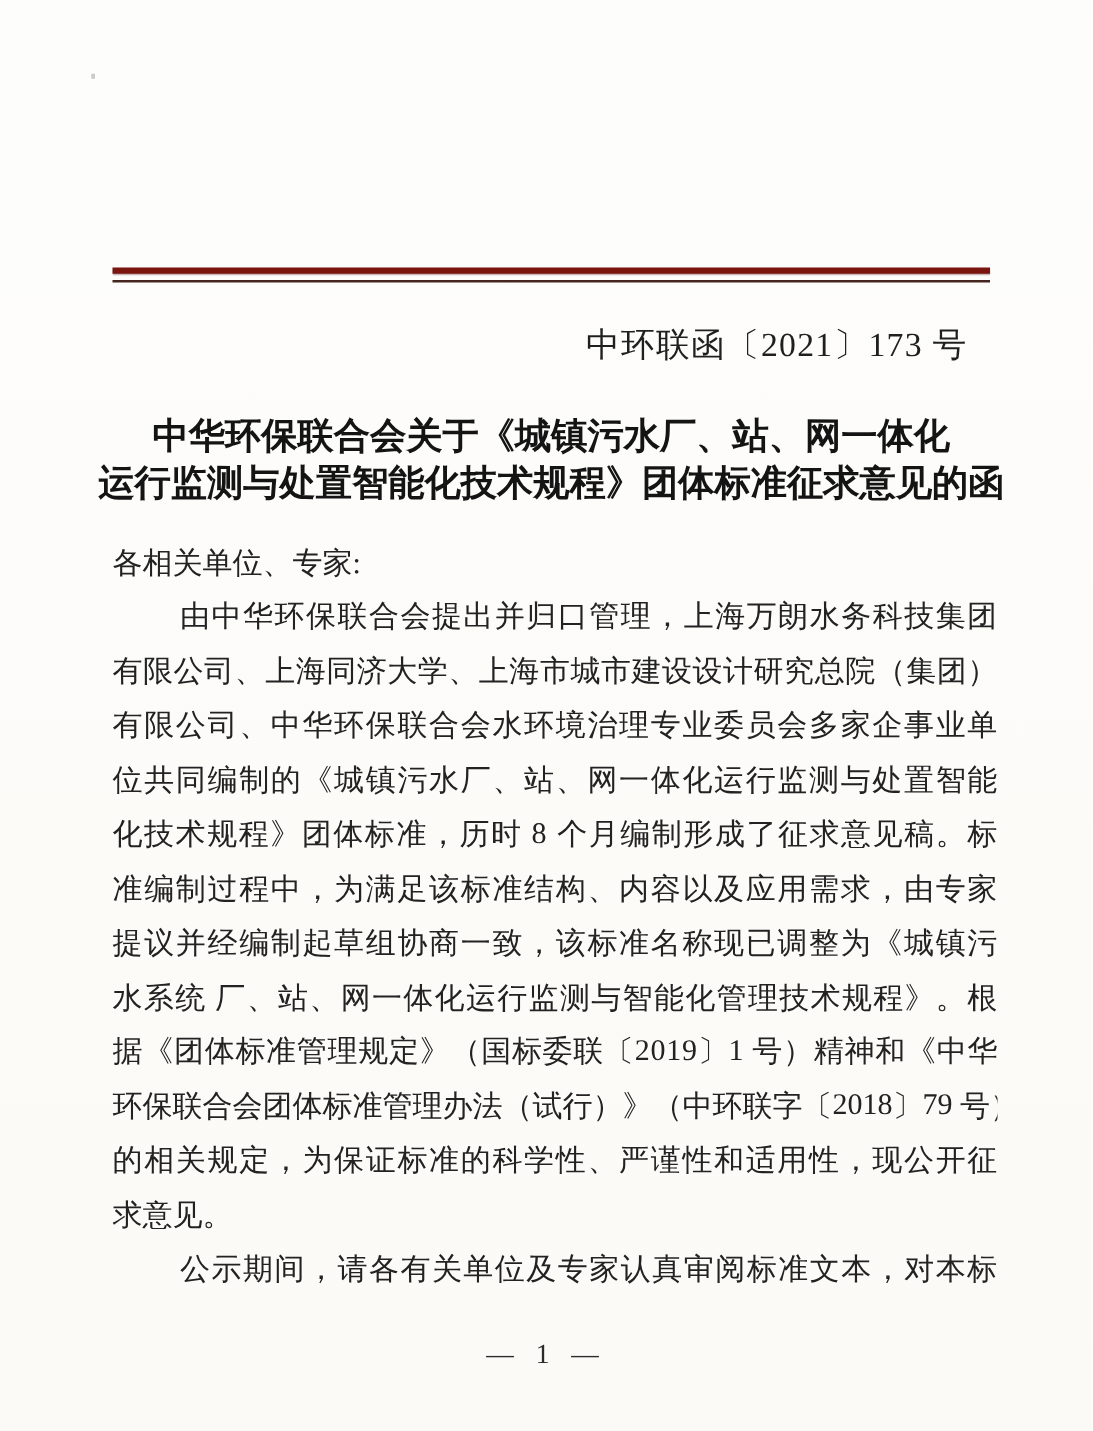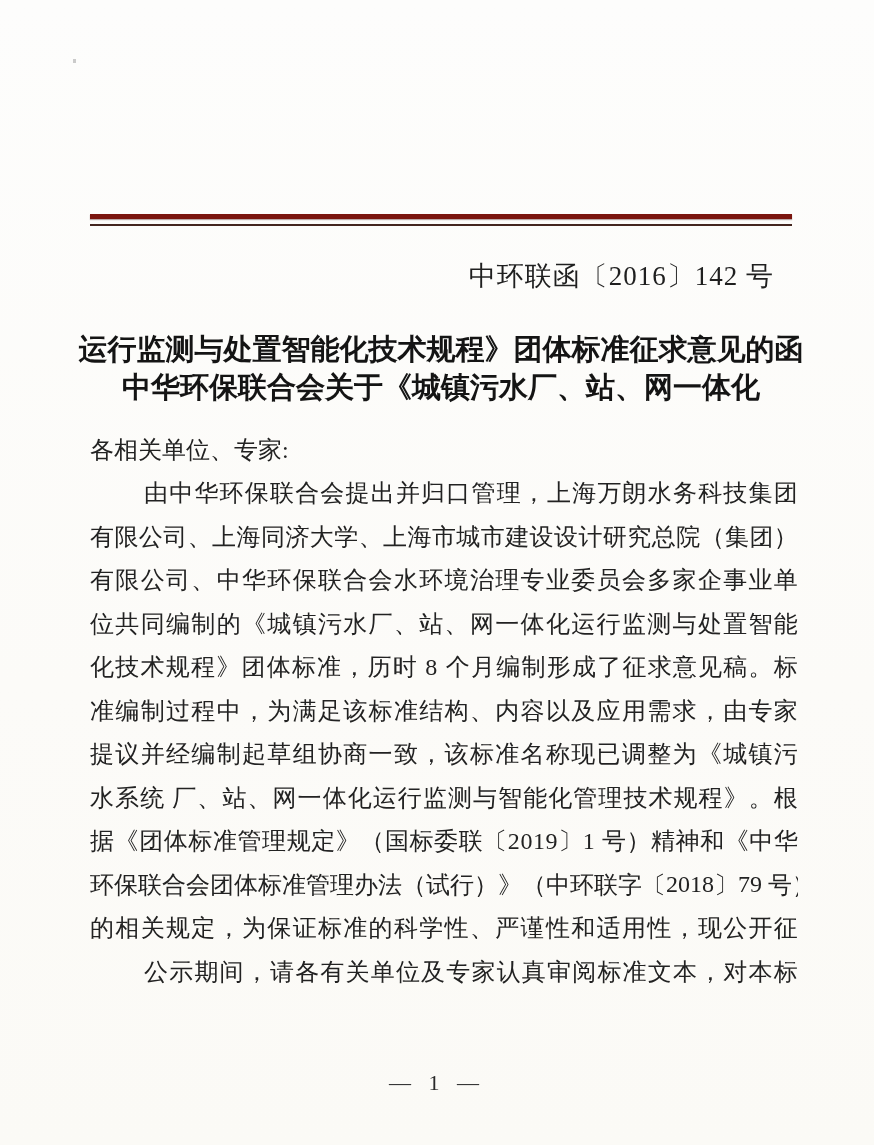--- a/index.html
+++ b/index.html
@@ -90,25 +90,25 @@
 </style>
 </head>
 <body>
 
 <div class="page">
 
 
   <div class="rule-thick"></div>
   <div class="rule-thin"></div>
 
-  <div class="doc-number">中环联函〔2016〕142 号</div>
+  <div class="doc-number">中环联函〔2021〕173 号</div>
 
   <div class="doc-title">
+    <div>中华环保联合会关于《城镇污水厂、站、网一体化</div>
     <div>运行监测与处置智能化技术规程》团体标准征求意见的函</div>
-    <div>中华环保联合会关于《城镇污水厂、站、网一体化</div>
   </div>
 
   <div class="body-text" id="body-lines">
       <div class="line">各相关单位、专家:</div>
       <div class="line fill indent">
         <span style="white-space: pre;">由</span>
         <span style="white-space: pre;">中</span>
         <span style="white-space: pre;">华</span>
         <span style="white-space: pre;">环</span>
         <span style="white-space: pre;">保</span>
@@ -441,20 +441,21 @@
         <span style="white-space: pre;">和</span>
         <span style="white-space: pre;">适</span>
         <span style="white-space: pre;">用</span>
         <span style="white-space: pre;">性</span>
         <span style="white-space: pre;">，</span>
         <span style="white-space: pre;">现</span>
         <span style="white-space: pre;">公</span>
         <span style="white-space: pre;">开</span>
         <span style="white-space: pre;">征</span>
       </div>
+      <div class="line">求意见。</div>
       <div class="line fill indent">
         <span style="white-space: pre;">公</span>
         <span style="white-space: pre;">示</span>
         <span style="white-space: pre;">期</span>
         <span style="white-space: pre;">间</span>
         <span style="white-space: pre;">，</span>
         <span style="white-space: pre;">请</span>
         <span style="white-space: pre;">各</span>
         <span style="white-space: pre;">有</span>
         <span style="white-space: pre;">关</span>

